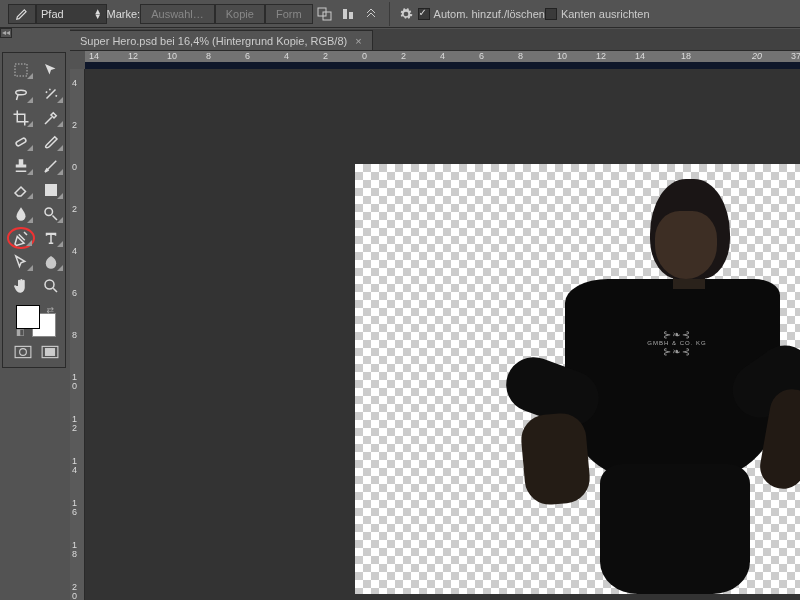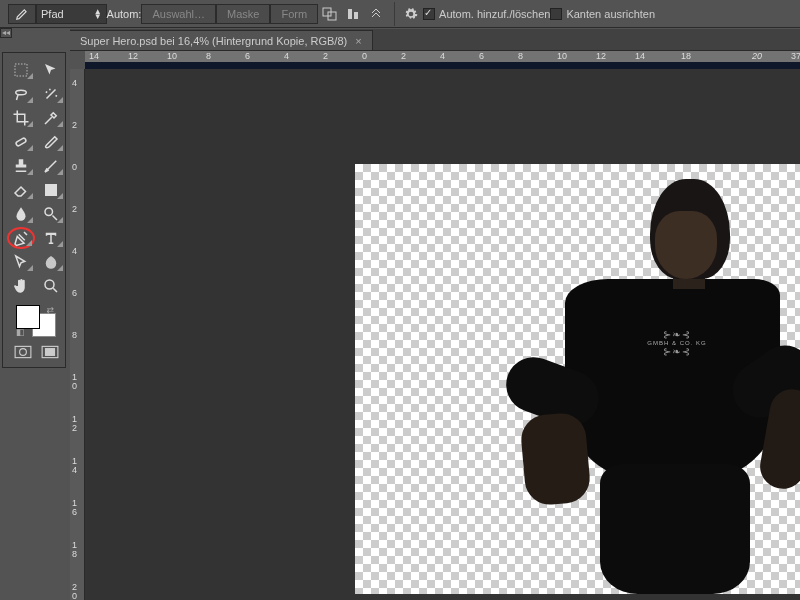--- a/index.html
+++ b/index.html
@@ -60,23 +60,23 @@
   <div class="pen-swatch">
     <svg viewBox="0 0 24 24" fill="none" stroke="#ddd" stroke-width="2">
         <path d="M3 21l4-1 12-12-3-3L4 17l-1 4z"></path>
       </svg>
   </div>
   <div class="mode-select">
     <span>Pfad</span>
     <span style="width:22px"></span>
     <span class="arrows">▲<br>▼</span>
   </div>
-  <span class="label-txt">Autom:</span>
+  <span class="label-txt">Marke:</span>
   <div class="btn">Auswahl…</div>
-  <div class="btn">Maske</div>
+  <div class="btn">Kopie</div>
   <div class="btn">Form</div>
   <div class="ico-btn">
       <svg width="16" height="14" viewBox="0 0 16 14" fill="#ccc">
         <rect x="1" y="1" width="8" height="8" stroke="#ccc" fill="none"></rect>
         <rect x="6" y="5" width="8" height="8" stroke="#ccc" fill="none"></rect>
       </svg>
     </div>
   <div class="ico-btn">
       <svg width="16" height="14" viewBox="0 0 16 14" fill="#ccc">
         <rect x="2" y="2" width="4" height="10" fill="#ccc"></rect>

